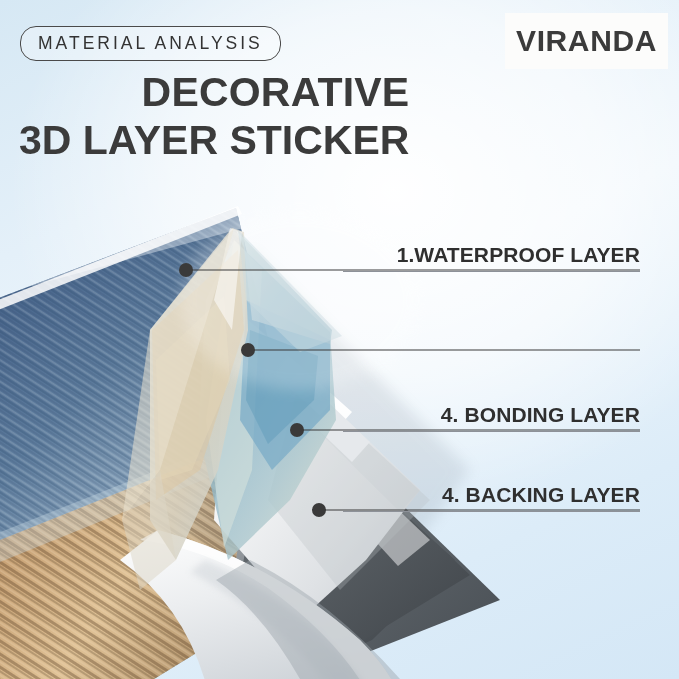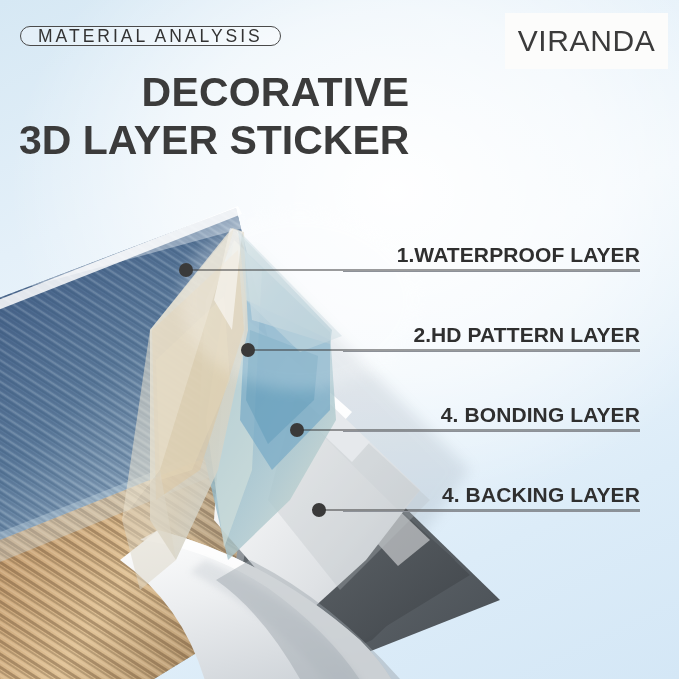--- a/index.html
+++ b/index.html
@@ -21,21 +21,21 @@
     background:
       radial-gradient(ellipse 520px 430px at 58% 28%, rgba(255,255,255,0.98) 0%, rgba(255,255,255,0.60) 42%, rgba(255,255,255,0.0) 74%),
       linear-gradient(155deg, #d6e8f4 0%, #e4f0f9 26%, #eef6fc 48%, #dcecf8 78%, #d4e7f6 100%);
   }
 
   
   .pill {
     position: absolute;
     left: 20px;
     top: 26px;
-    height: 20px;
+    height: 35px;
     padding: 0 17px;
     display: flex;
     align-items: center;
     border: 1.6px solid #4a4a4a;
     border-radius: 16px;
     background: rgba(255,255,255,0.30);
     box-sizing: border-box;
   }
   .pill span {
     font-size: 17.5px;
@@ -65,21 +65,21 @@
     top: 13px;
     width: 163px;
     height: 56px;
     background: #fcfcfb;
     display: flex;
     align-items: center;
     justify-content: center;
   }
   .brand-box span {
     font-size: 30px;
-    font-weight: normal;
+    font-weight: bold;
     color: #3b3b3b;
     letter-spacing: 0.6px;
   }
 
   
   #art {
     position: absolute;
     left: 0; top: 0;
     width: 679px; height: 679px;
   }
@@ -309,24 +309,20 @@
       <circle cx="248" cy="350" r="7"></circle>
       <circle cx="297" cy="430" r="7"></circle>
       <circle cx="319" cy="510" r="7"></circle>
     </g>
   </svg>
 
   <div class="callout" id="callout-1">
     <span class="ctext">1.WATERPROOF LAYER</span>
     <span class="crule"></span>
   </div>
-  <div class="callout" id="callout-2">
-    <span class="ctext">2.HD PATTERN LAYER</span>
-    <span class="crule"></span>
-  </div>
   <div class="callout" id="callout-3">
     <span class="ctext">4. BONDING LAYER</span>
     <span class="crule"></span>
   </div>
   <div class="callout" id="callout-4">
     <span class="ctext">4. BACKING LAYER</span>
     <span class="crule"></span>
   </div>
 
   <div class="pill">

